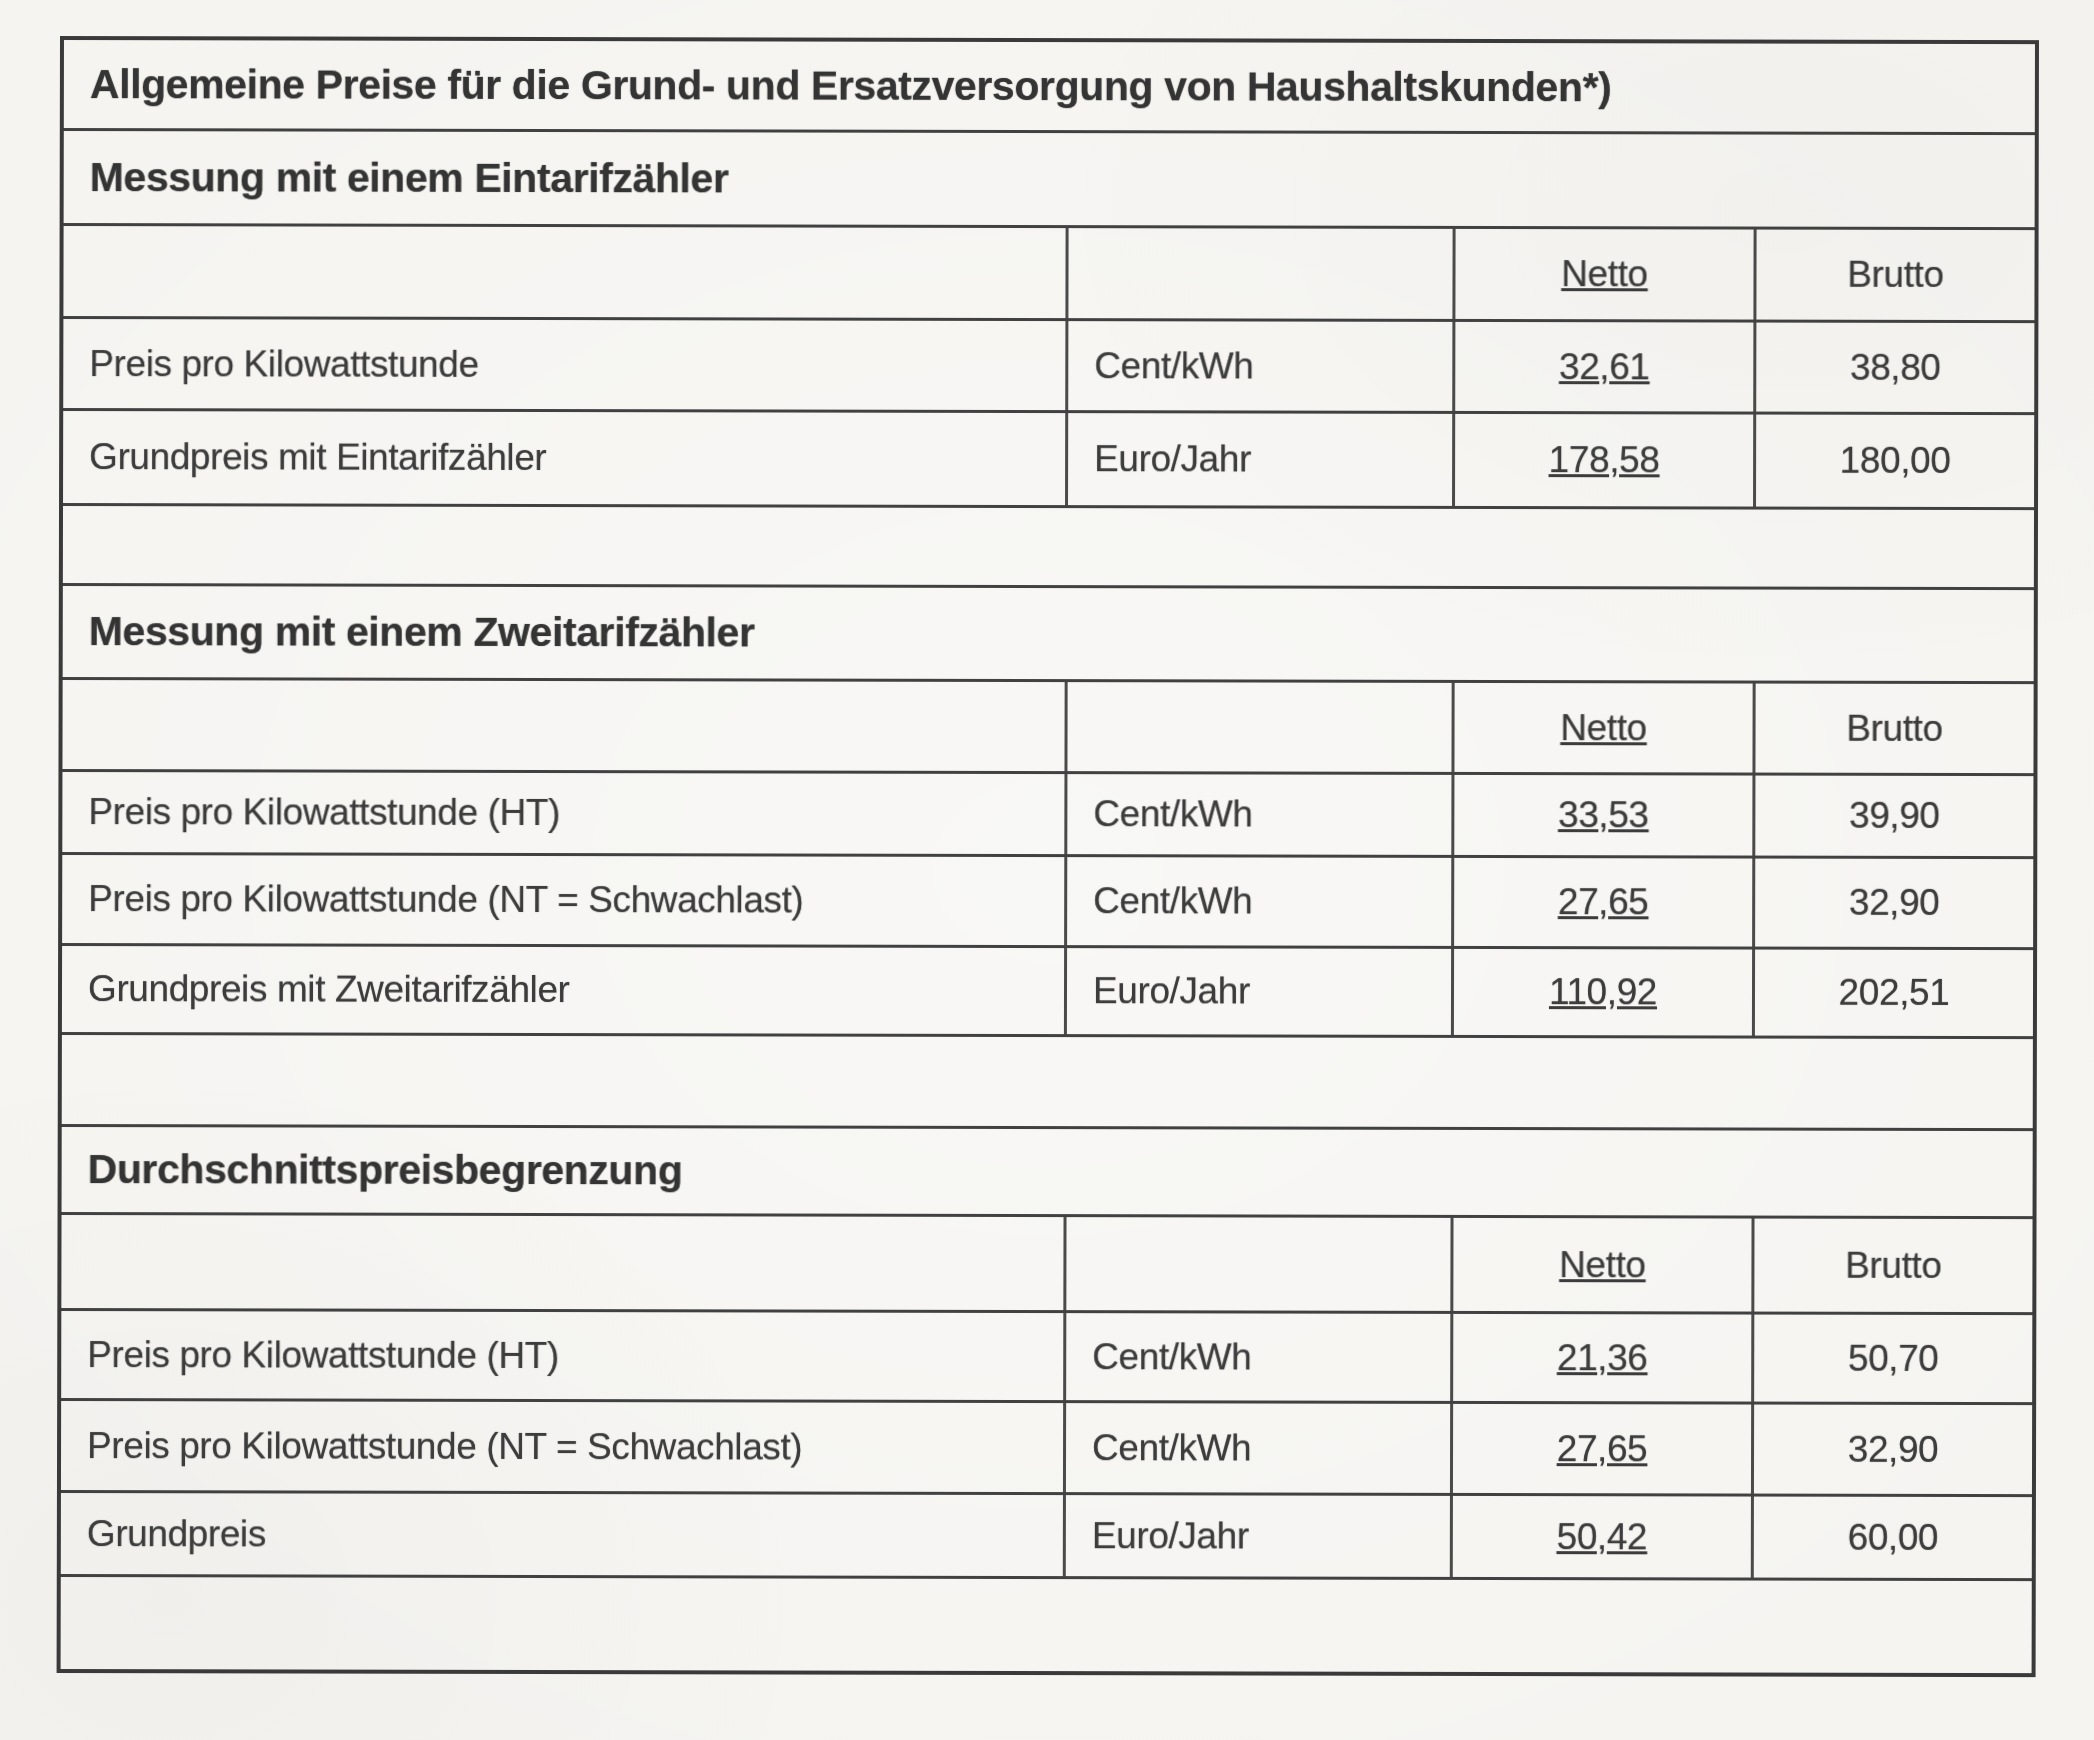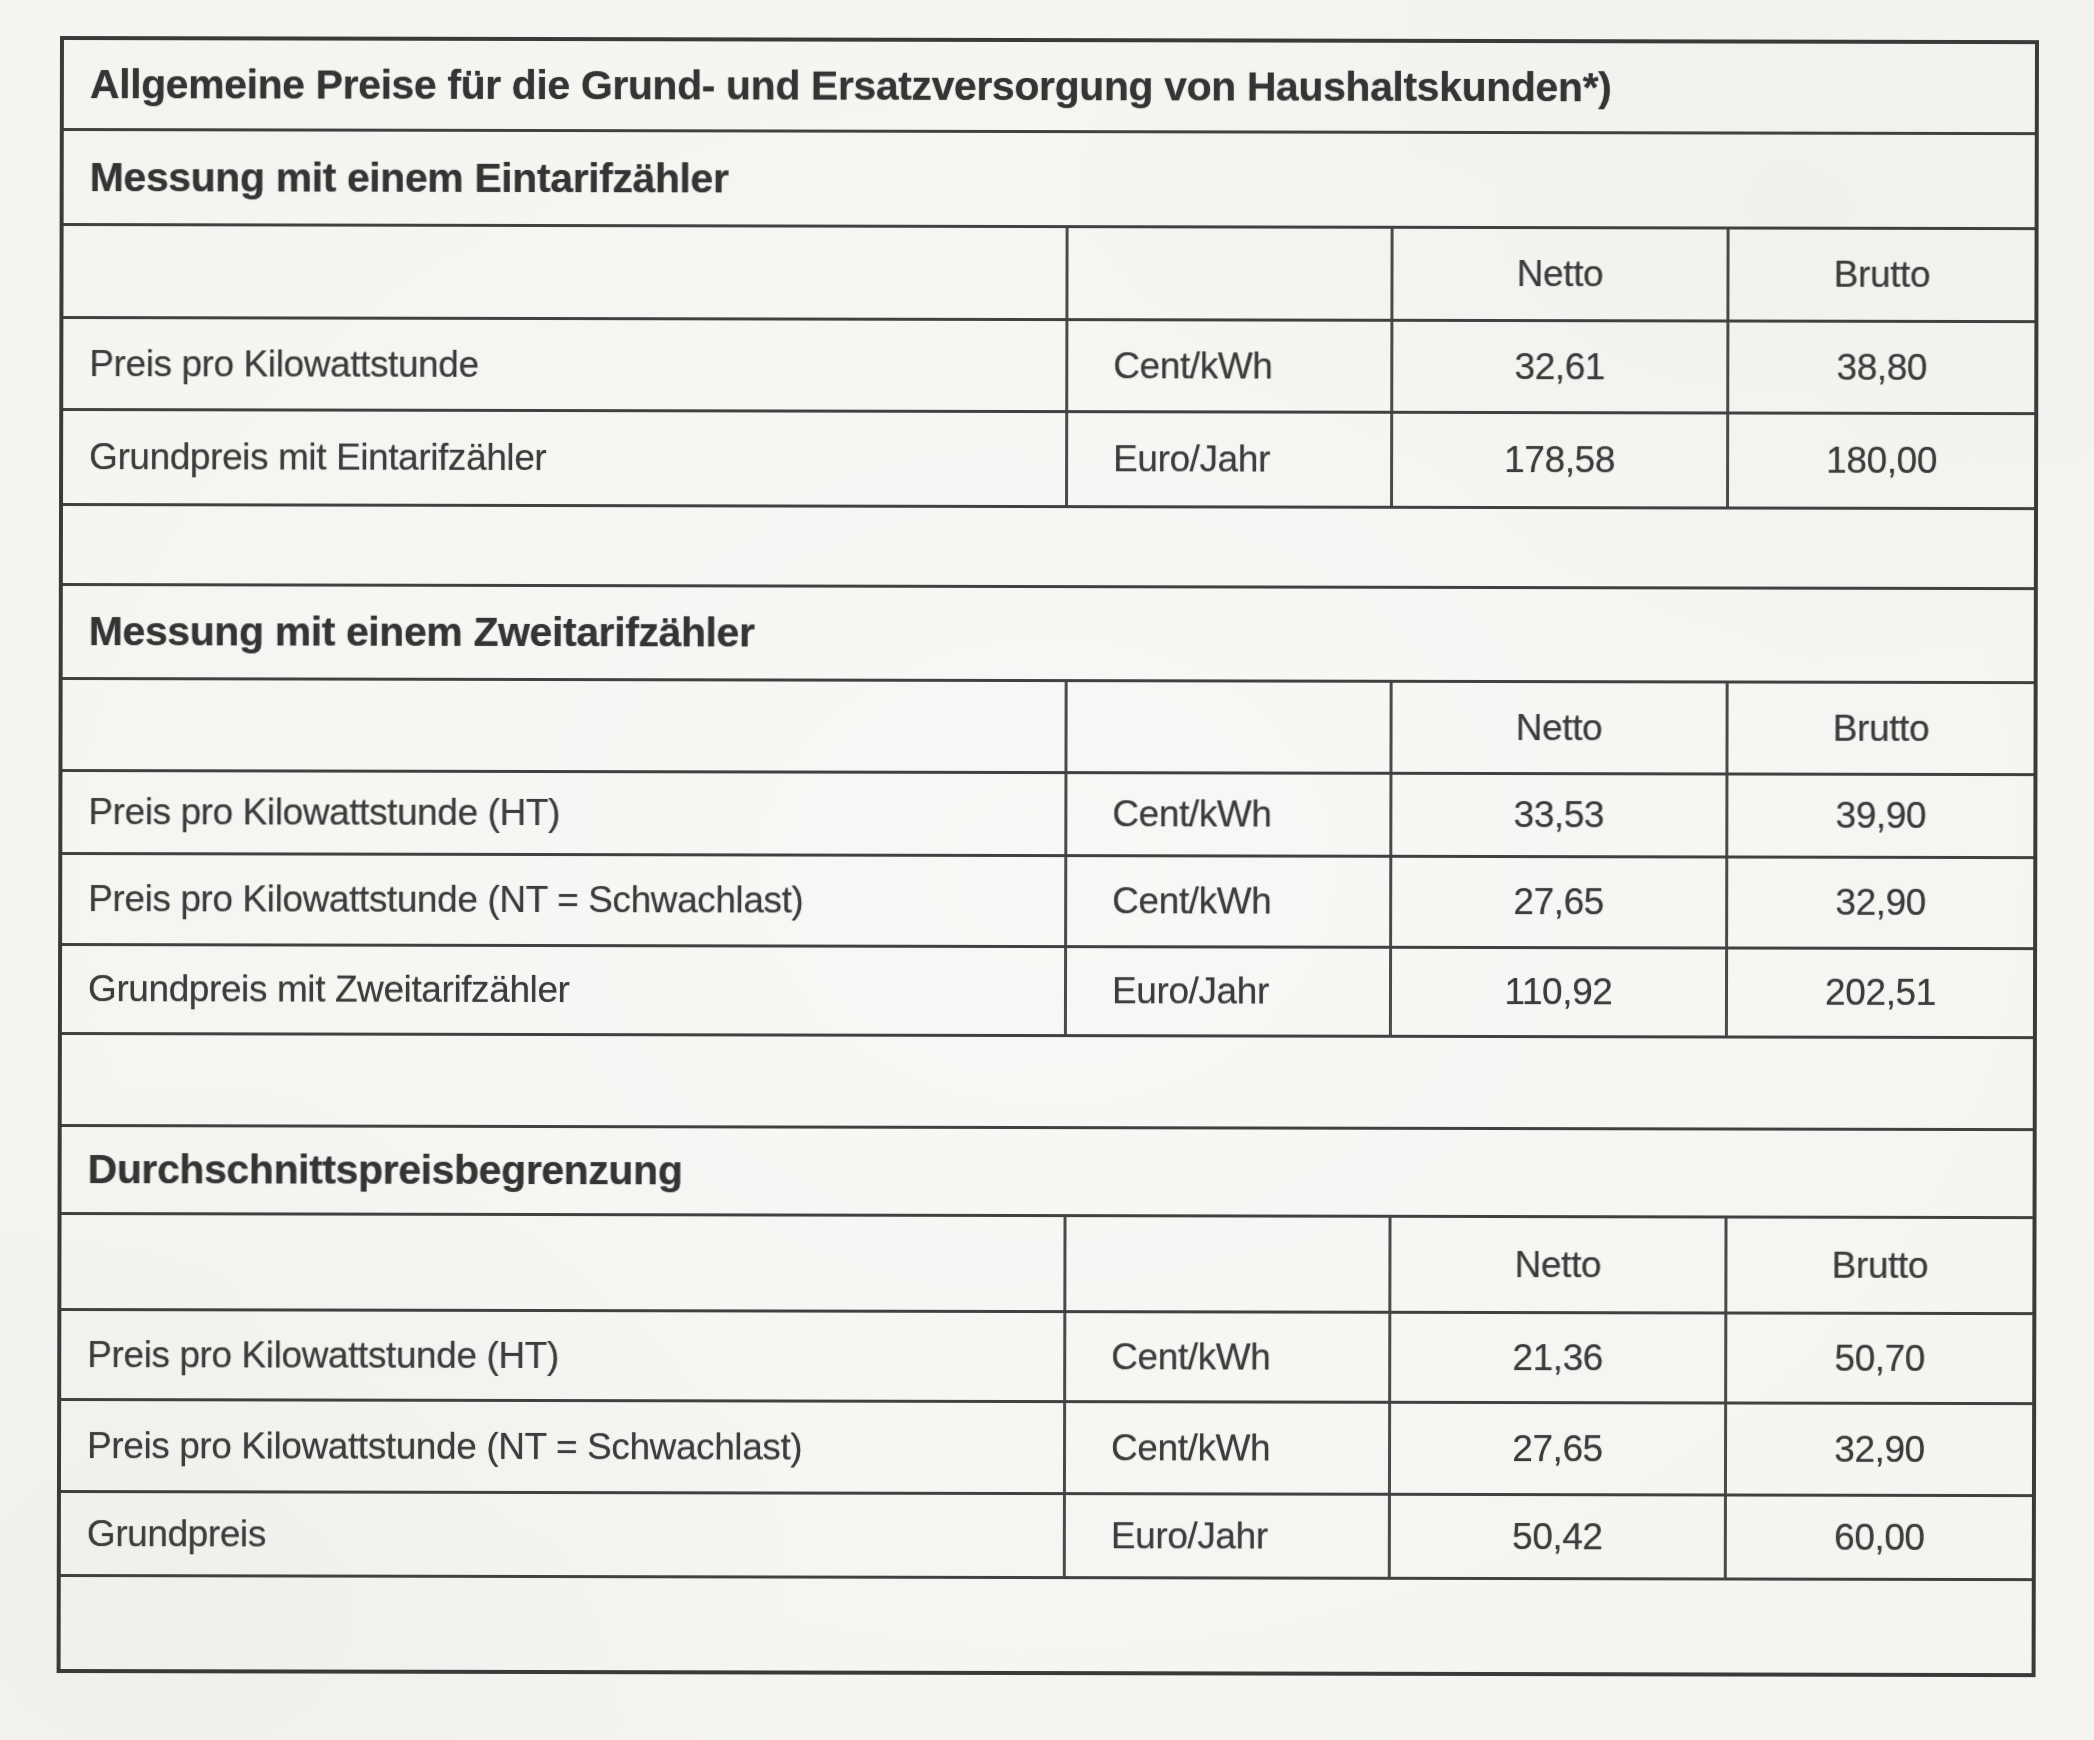--- a/index.html
+++ b/index.html
@@ -48,22 +48,22 @@
     box-sizing: border-box;
     display: flex;
     align-items: center;
     overflow: hidden;
     white-space: nowrap;
   }
   .cell + .cell {
     border-left: 3.3px solid rgba(50,50,50,0.88);
   }
   .cell-label  { width: 1002px; padding-left: 26px; justify-content: flex-start; }
-  .cell-unit   { width: 325px;  padding-left: 45px; justify-content: flex-start; }
-  .cell-netto  { width: 336px;  justify-content: center; }
+  .cell-unit   { width: 387px;  padding-left: 26px; justify-content: flex-start; }
+  .cell-netto  { width: 301px;  justify-content: center; text-decoration: underline; }
   .cell-brutto { flex: 1;       justify-content: center; }
 
   .txt {
     font-size: 37px;
     letter-spacing: -0.4px;
     color: #3c3c3c;
     text-shadow: 0 0 1px rgba(58,58,58,0.55);
   }
   .title-row, .heading-row {
     padding-left: 26px;

